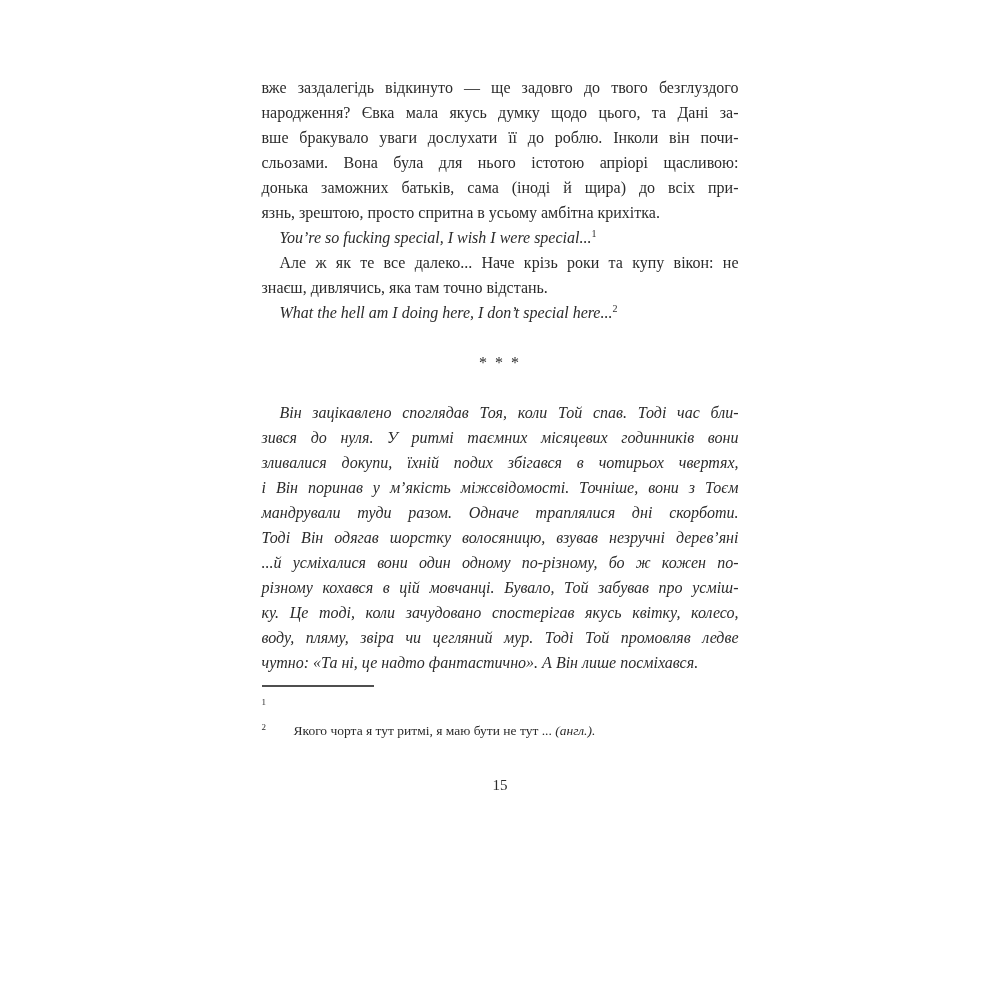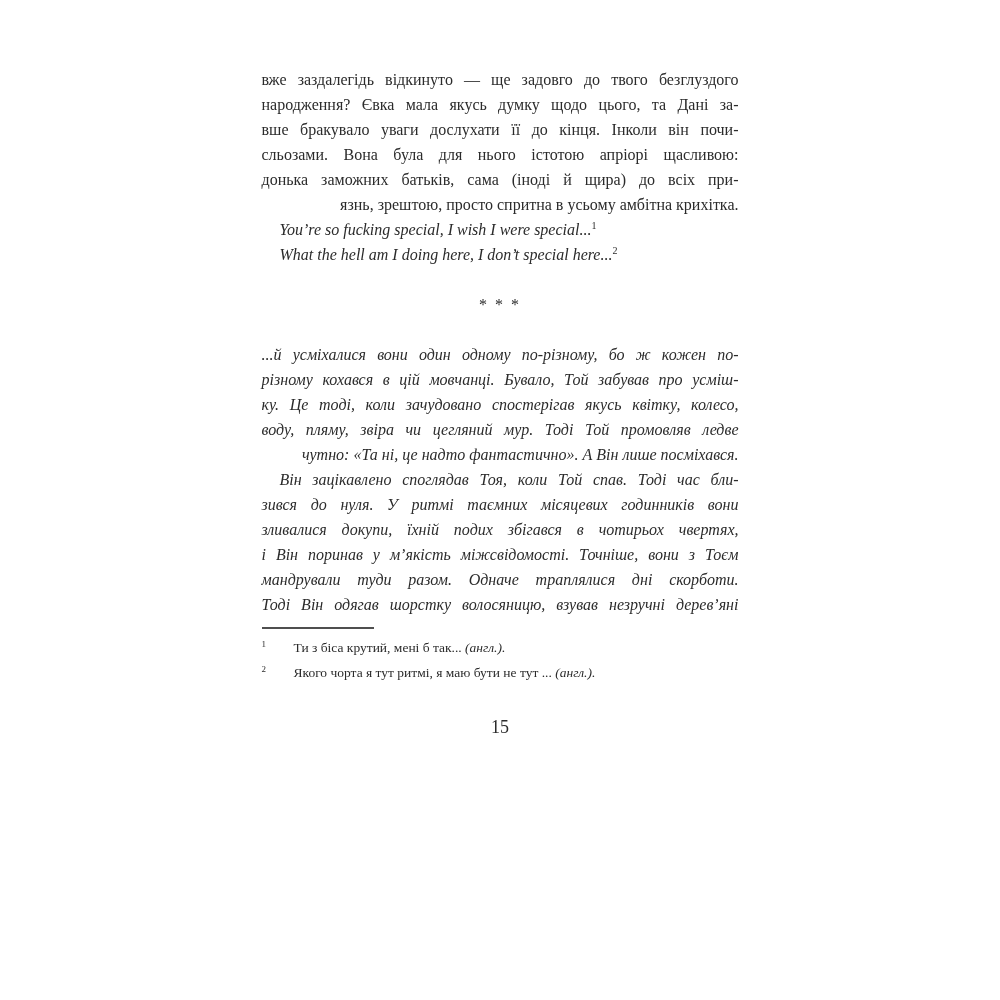--- a/index.html
+++ b/index.html
@@ -11,36 +11,36 @@
     position: relative;
     width: 1000px;
     height: 1000px;
     background: #ffffff;
     overflow: hidden;
     font-family: "Liberation Serif", "DejaVu Serif", serif;
     color: #2b2b2b;
   }
   .text-column {
     width: 477px;
-    margin: 4px auto;
+    margin: 12px auto;
     padding-top: 63px;
   }
   .line {
     font-size: 16px;
     line-height: 25px;
     color: #2b2b2b;
   }
   
   .jl {
     text-align: justify;
     text-align-last: justify;
   }
   
   .pl {
-    text-align: right;
+    text-align: left;
   }
   
   .ind {
     text-indent: 18px;
   }
   .quote {
     font-style: italic;
   }
   .italic .line {
     font-style: italic;
@@ -82,69 +82,72 @@
     font-size: 9px;
     line-height: 0;
     vertical-align: super;
   }
   .fn-lang {
     font-style: italic;
   }
   .page-number {
     margin-top: 30px;
     text-align: center;
-    font-size: 18px;
+    font-size: 15px;
     line-height: 25px;
     color: #2b2b2b;
   }
 </style>
 </head>
 <body>
 
 <div class="page">
   <div class="text-column">
 
     <div class="para">
       <div class="line jl">вже заздалегідь відкинуто — ще задовго до твого безглуздого</div>
       <div class="line jl">народження? Євка мала якусь думку щодо цього, та Дані за-</div>
-      <div class="line jl">вше бракувало уваги дослухати її до кінця. Інколи він почи-</div>
+      <div class="line jl">вше бракувало уваги дослухати її до роблю. Інколи він почи-</div>
       <div class="line jl">сльозами. Вона була для нього істотою апріорі щасливою:</div>
       <div class="line jl">донька заможних батьків, сама (іноді й щира) до всіх при-</div>
       <div class="line pl">язнь, зрештою, просто спритна в усьому амбітна крихітка.</div>
     </div>
 
     <div class="line quote ind"><span>You’re so fucking special, I wish I were special...</span><sup class="noteref">1</sup></div>
 
+    <div class="para">
+      <div class="line jl ind">Але ж як те все далеко... Наче крізь роки та купу вікон: не</div>
+      <div class="line pl">знаєш, дивлячись, яка там точно відстань.</div>
+    </div>
 
     <div class="line quote ind"><span>What the hell am I doing here, I don’t special here...</span><sup class="noteref">2</sup></div>
 
     <div class="separator">* * *</div>
-
-    <div class="para italic">
-      <div class="line jl">...й усміхалися вони один одному по-різному, бо ж кожен по-</div>
-      <div class="line jl">різному кохався в цій мовчанці. Бувало, Той забував про усміш-</div>
-      <div class="line jl">ку. Це тоді, коли зачудовано спостерігав якусь квітку, колесо,</div>
-      <div class="line jl">воду, пляму, звіра чи цегляний мур. Тоді Той промовляв ледве</div>
-      <div class="line pl">чутно: «Та ні, це надто фантастично». А Він лише посміхався.</div>
-    </div>
 
     <div class="para italic">
       <div class="line jl ind">Він зацікавлено споглядав Тоя, коли Той спав. Тоді час бли-</div>
       <div class="line jl">зився до нуля. У ритмі таємних місяцевих годинників вони</div>
       <div class="line jl">зливалися докупи, їхній подих збігався в чотирьох чвертях,</div>
       <div class="line jl">і Він поринав у м’якість міжсвідомості. Точніше, вони з Тоєм</div>
       <div class="line jl">мандрували туди разом. Одначе траплялися дні скорботи.</div>
       <div class="line jl">Тоді Він одягав шорстку волосяницю, взував незручні дерев’яні</div>
     </div>
 
+    <div class="para italic">
+      <div class="line jl">...й усміхалися вони один одному по-різному, бо ж кожен по-</div>
+      <div class="line jl">різному кохався в цій мовчанці. Бувало, Той забував про усміш-</div>
+      <div class="line jl">ку. Це тоді, коли зачудовано спостерігав якусь квітку, колесо,</div>
+      <div class="line jl">воду, пляму, звіра чи цегляний мур. Тоді Той промовляв ледве</div>
+      <div class="line pl">чутно: «Та ні, це надто фантастично». А Він лише посміхався.</div>
+    </div>
+
     <div class="footnotes">
       <div class="fn-rule"></div>
       <div class="fn">
         <span class="fn-num"><sup>1</sup></span>
-        <span class="fn-text"><span>Ти з біса крутий, мені б так... </span><span class="fn-lang">(англ.).</span></span>
       </div>
       <div class="fn">
         <span class="fn-num"><sup>2</sup></span>
         <span class="fn-text"><span>Якого чорта я тут ритмі, я маю бути не тут ... </span><span class="fn-lang">(англ.).</span></span>
       </div>
     </div>
 
     <div class="page-number">15</div>
 
   </div>

